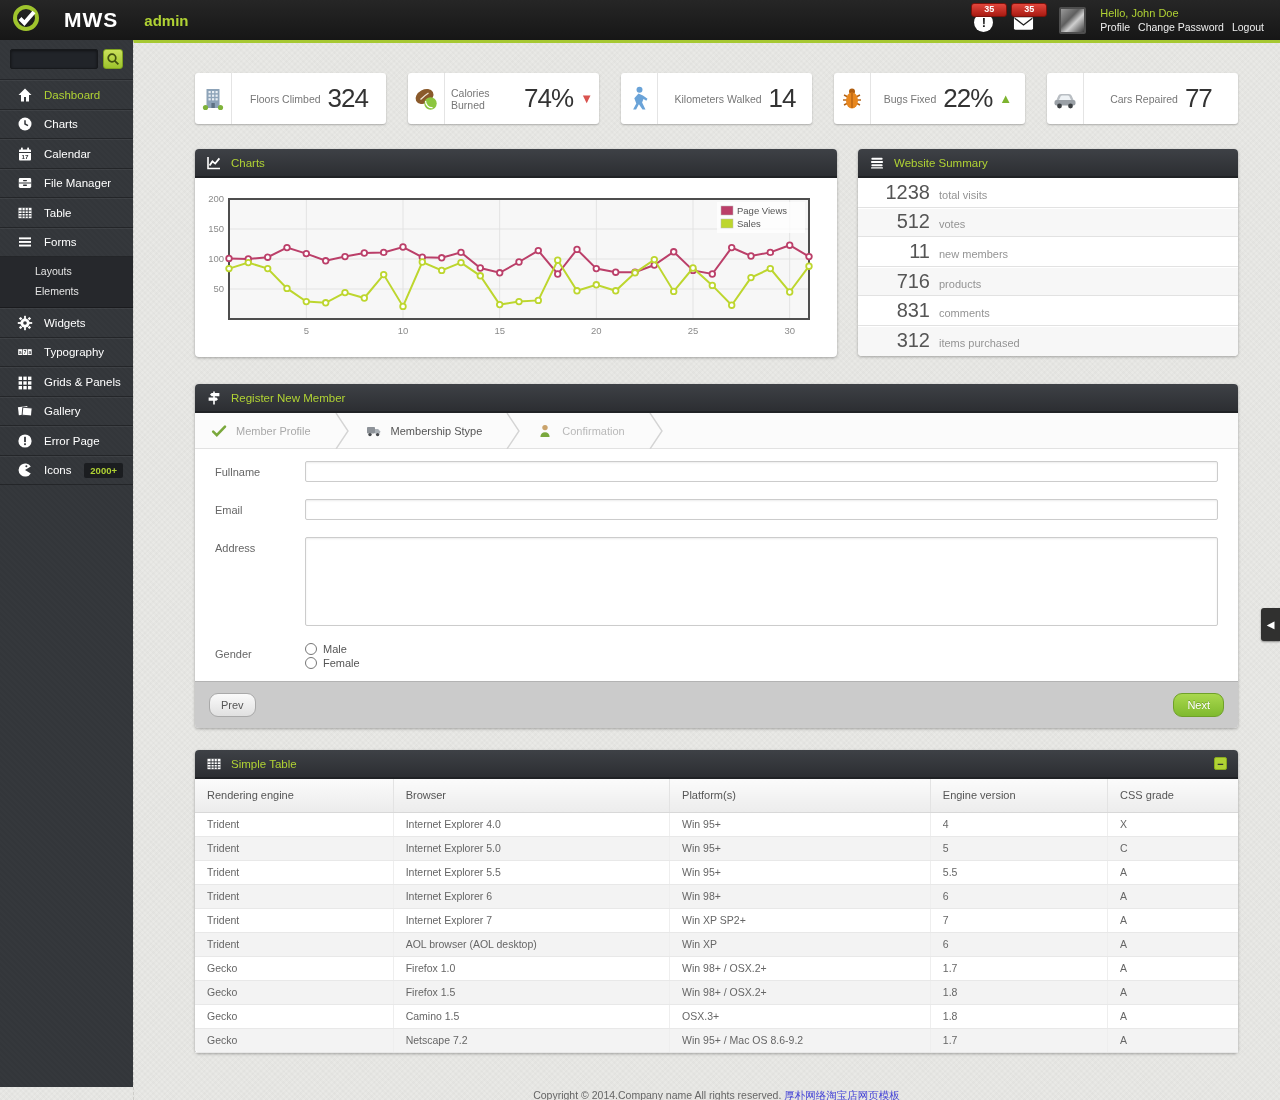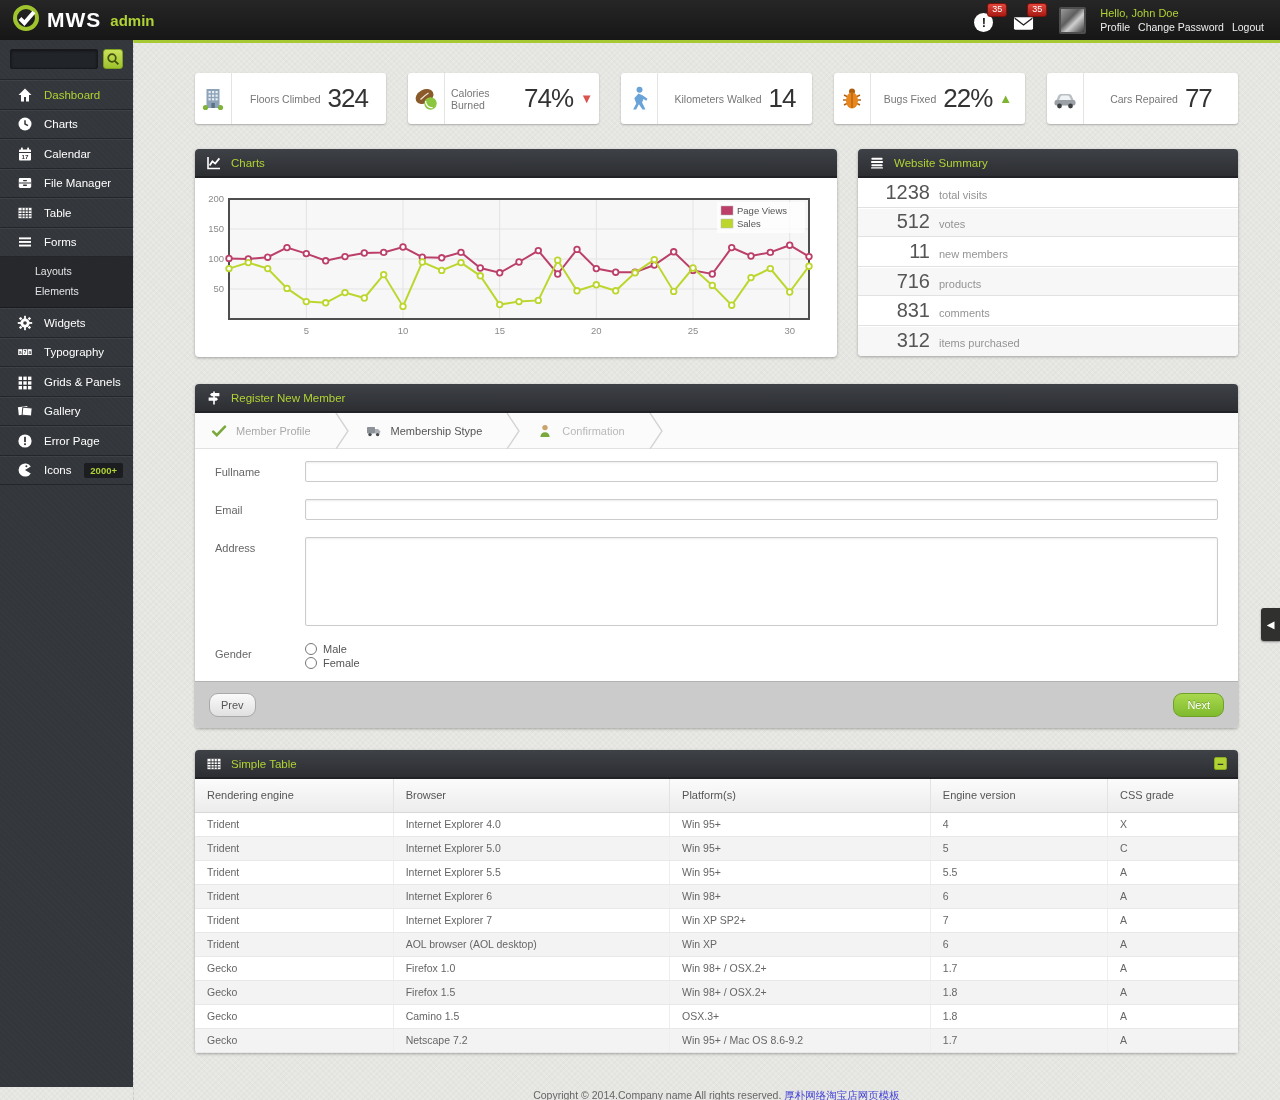--- a/index.html
+++ b/index.html
@@ -13,31 +13,31 @@
     position:relative;
   }
   
   .topbar {
     position:absolute; top:0; left:0; right:0; height:40px;
     background:linear-gradient(#26262.6%, #1b1b1b), linear-gradient(#262626,#161616);
     background:linear-gradient(#262626,#161616);
     display:flex; align-items:center; justify-content:space-between;
     padding:0 10px 0 12px; z-index:50;
   }
-  .logo { display:flex; align-items:center; gap:7px; }
+  .logo { display:flex; align-items:center; gap:24px; }
   .logo-mws { color:#fff; font-size:21px; font-weight:bold; letter-spacing:1px; }
   .logo-admin { color:#b0d234; font-size:15px; font-weight:bold; margin-left:2px; }
   .hright { display:flex; align-items:center; gap:14px; }
   .hicon-wrap { position:relative; width:26px; height:26px; cursor:pointer; }
   .hicon { position:absolute; left:0; bottom:0; width:21px; height:21px; display:flex; align-items:center; justify-content:center; }
   .alert-circle { width:19px; height:19px; border-radius:50%; background:#fff; color:#1d1d1d; font-weight:bold; font-size:13px; display:flex; align-items:center; justify-content:center; }
   .hbadge {
     position:absolute; top:-4px; right:-8px;
     background:linear-gradient(#e2463c,#a91b12); border:1px solid #7d120b;
-    color:#fff; font-size:9px; font-weight:normal; padding:1px 4px; border-radius:3px; line-height:1.1;
+    color:#fff; font-size:9px; font-weight:bold; padding:1px 12px; border-radius:3px; line-height:1.1;
   }
   .avatar { width:27px; height:27px; border:2px solid #4e4e4e; border-radius:2px; margin-left:6px;
     background:linear-gradient(135deg,#9a9a9a 0%,#5f5f5f 40%,#cfcfcf 60%,#3a3a3a 100%); }
   .ublock { display:flex; flex-direction:column; justify-content:center; gap:2px; padding-right:6px; }
   .greet { color:#b0d234; font-size:11px; }
   .ulinks { display:flex; gap:8px; }
   .ulinks span { color:#eee; font-size:10.5px; cursor:pointer; }
   
   .sidebar {
     position:absolute; top:40px; left:0; bottom:13px; width:133px;

